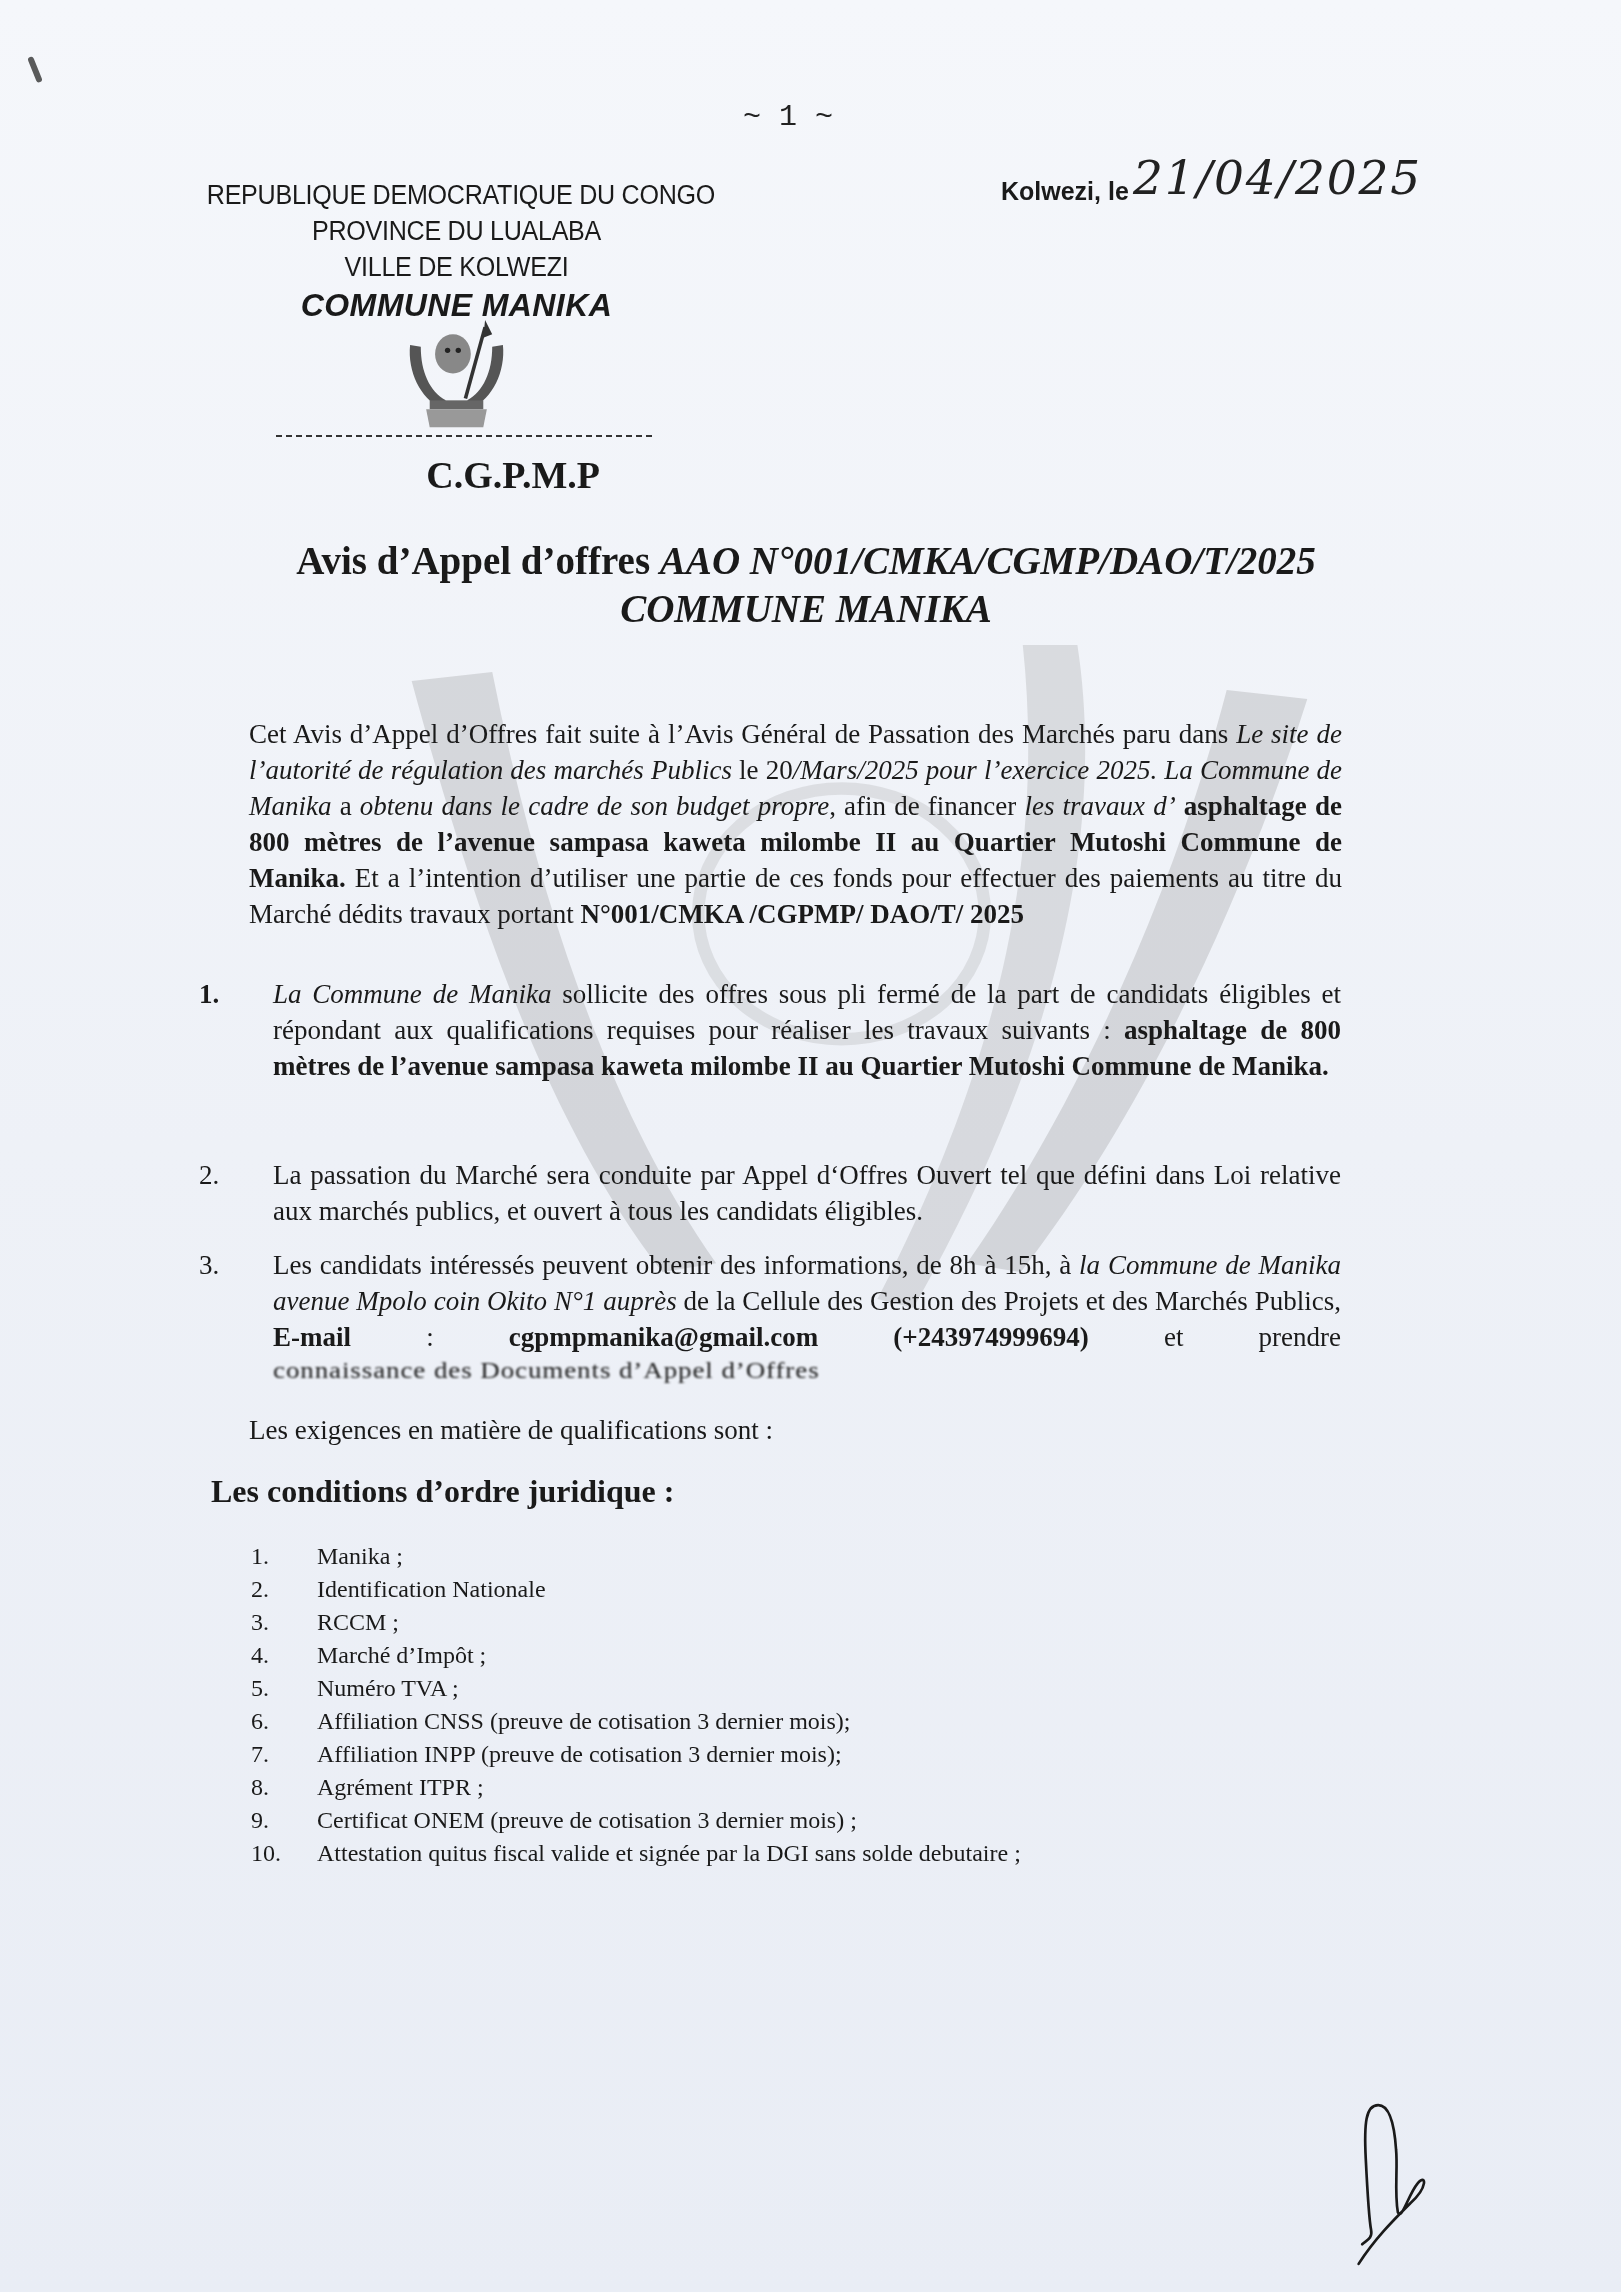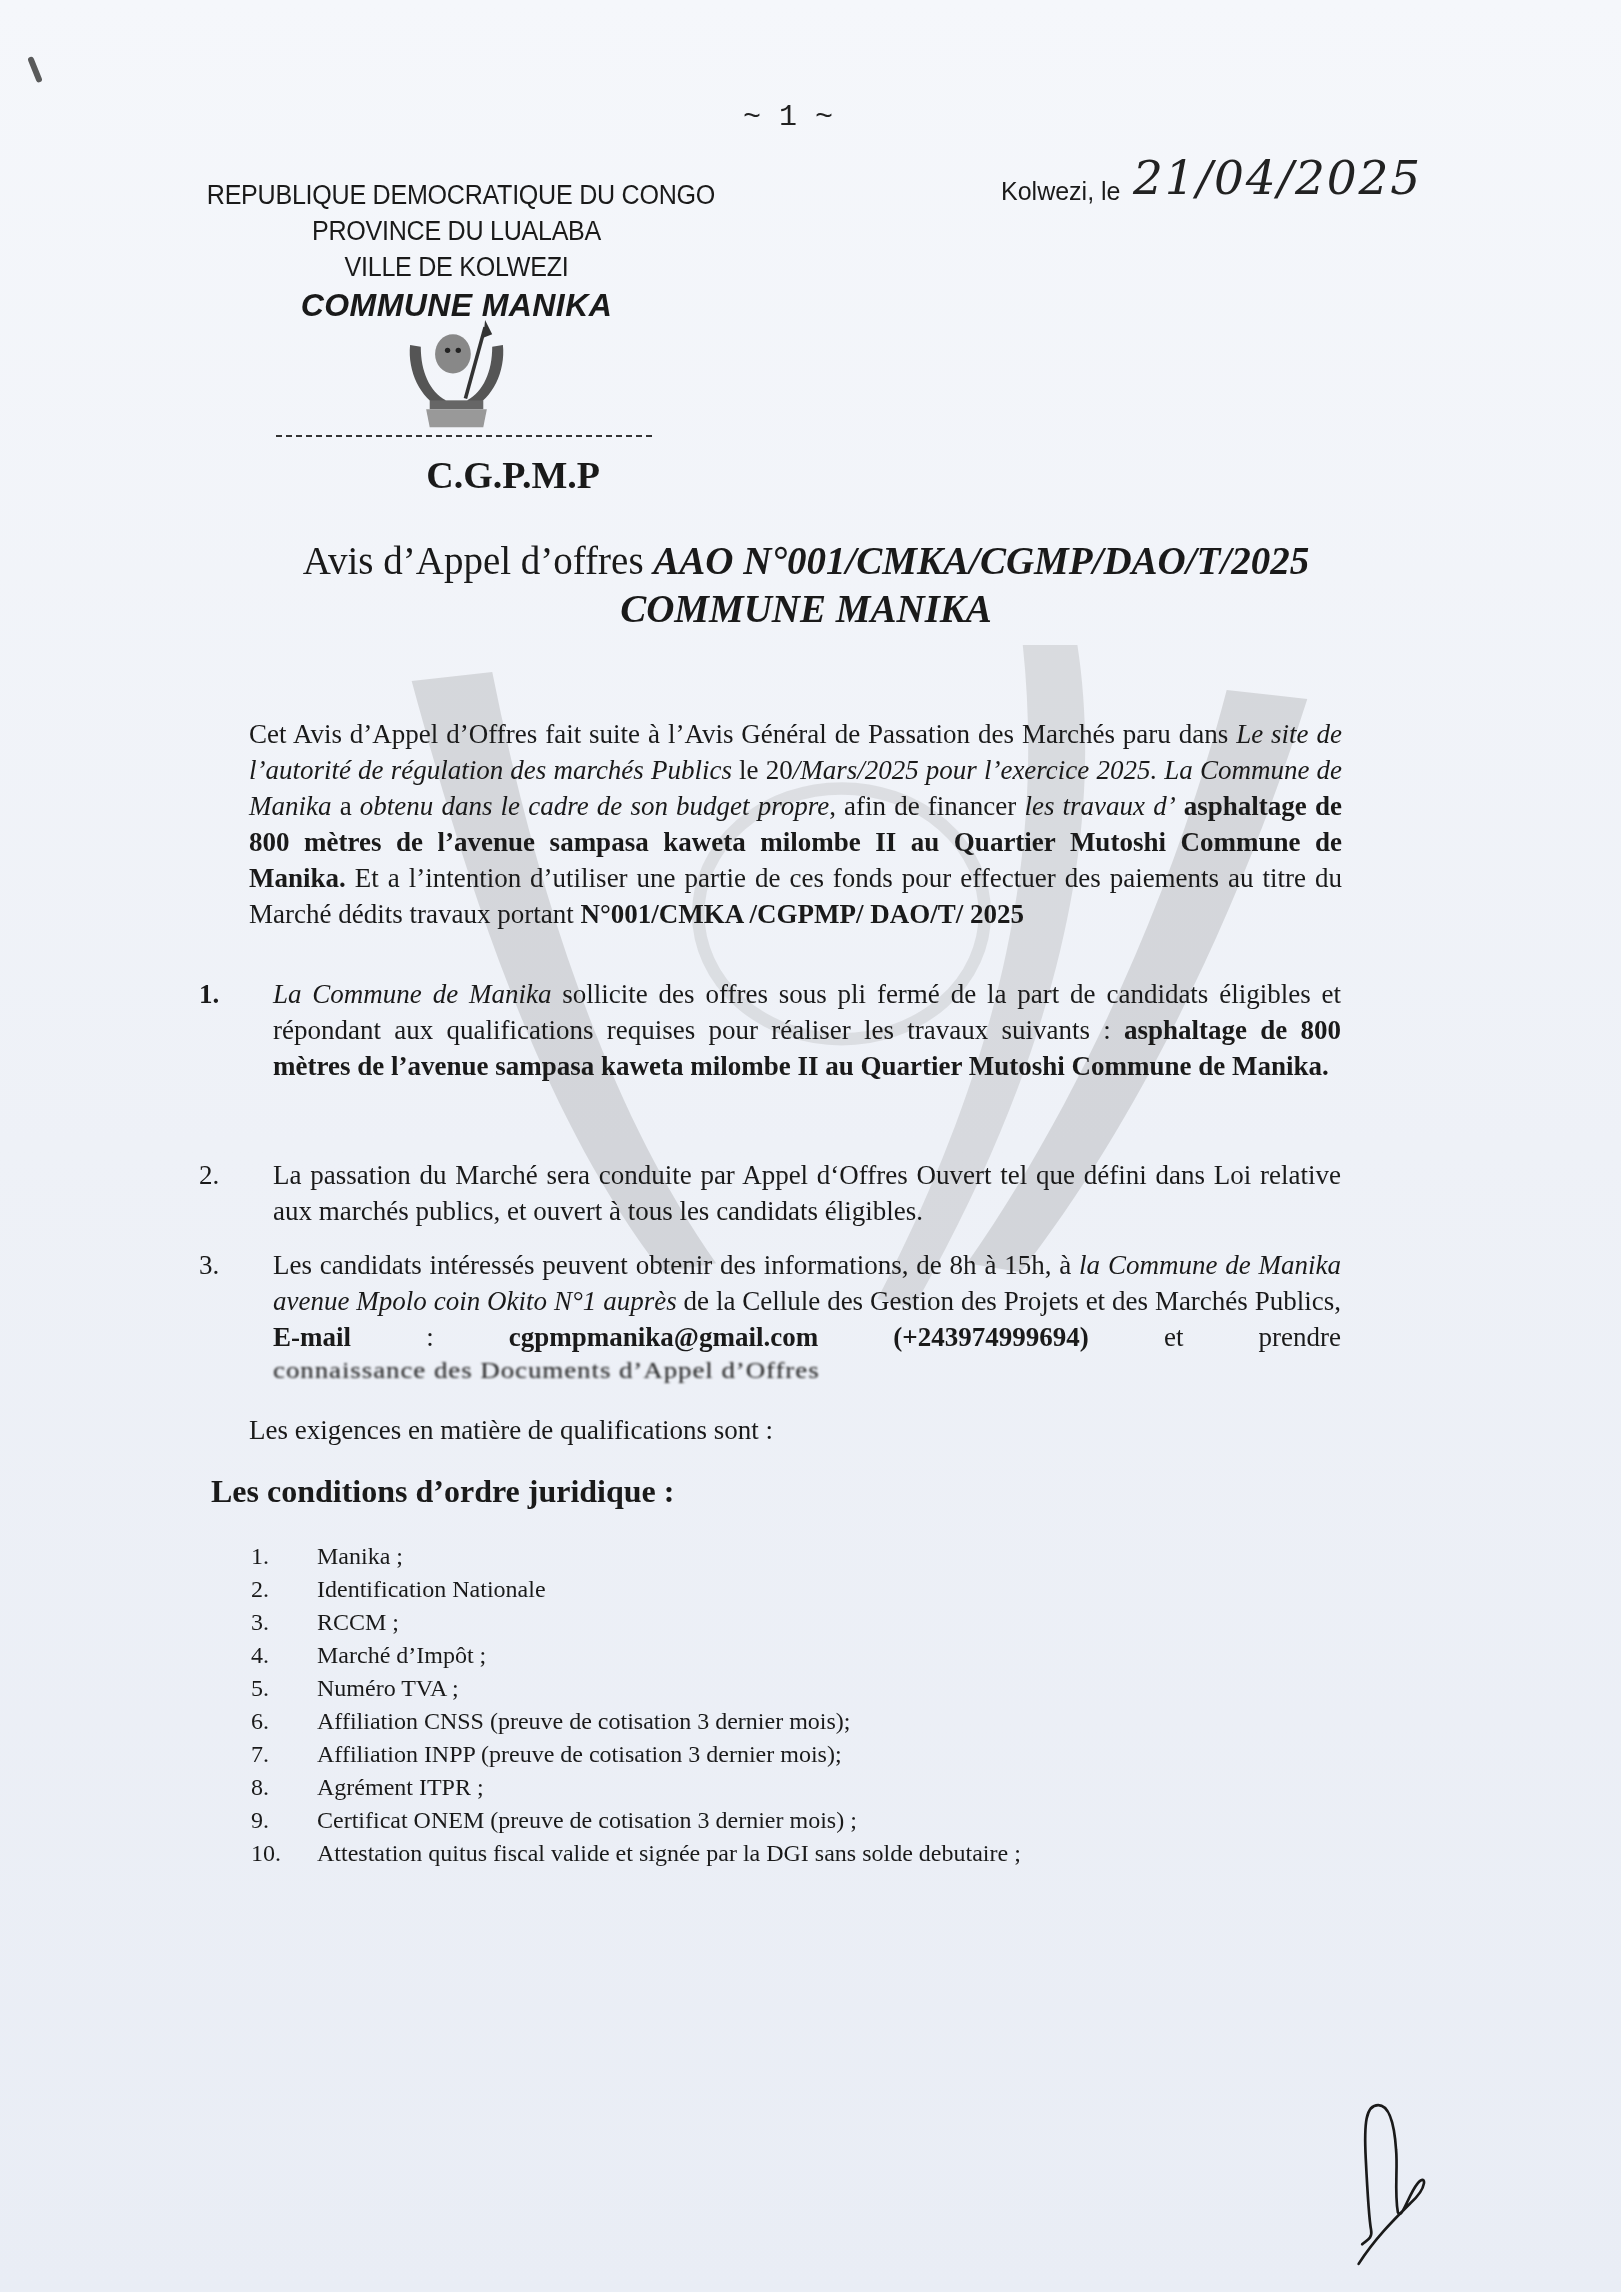--- a/index.html
+++ b/index.html
@@ -11,26 +11,26 @@
   }
   .page { position: absolute; inset: 0; background: linear-gradient(180deg,#f5f7fb 0%,#eef1f7 50%,#e9edf5 100%); }
   .scan-speck { position: absolute; left: 32px; top: 56px; width: 6.3px; height: 27px; background: #333; border-radius: 3.6px; transform: rotate(-22deg); opacity: .8; }
   .page-number { position: absolute; left: 743px; top: 100px; font-size: 30px; font-family: "Liberation Mono","DejaVu Sans Mono",monospace; color:#222; }
   .letterhead { position: absolute; left: 188px; top: 177px; width: 537px; font-family: "Liberation Sans","DejaVu Sans",sans-serif; text-align: center; }
   .lh-line { font-size: 27px; line-height: 36px; letter-spacing: -0.3px; transform: scaleX(.93); transform-origin: center; white-space: nowrap; }
   .lh-commune { font-size: 32px; font-weight: bold; font-style: italic; line-height: 41px; letter-spacing: 0.4px; }
   .emblem { position: absolute; left: 394px; top: 318px; width: 125px; height: 112px; }
   .dashes { position: absolute; left: 276px; top: 435px; width: 376px; border-top: 2.7px dashed #333; }
   .cgpmp { position: absolute; left: 331px; top: 453px; width: 269px; text-align: right; font-size: 38px; font-weight: bold; }
-  .date-block { position: absolute; left: 1001px; top: 177px; font-family: "Liberation Sans","DejaVu Sans",sans-serif; font-size: 25px; }
+  .date-block { position: absolute; left: 1001px; top: 177px; font-family: "Liberation Sans","DejaVu Sans",sans-serif; font-size: 25px; font-weight: bold; }
   .date-hand { position: absolute; left: 1133px; top: 150px; font-family: "DejaVu Serif", serif; font-style: italic; font-size: 47px; color: #222; letter-spacing: 1.8px; }
   .title-block { position: absolute; left: 224px; top: 537px; width: 1164px; text-align: center; }
   .t1 { font-size: 39px; font-weight: bold; line-height: 48px; }
   .t2 { font-size: 39px; line-height: 48px; }
-  .t2 b { font-weight: normal; text-align: center; }
+  .t2 b { font-weight: bold; text-align: center; }
   .t2 i { font-style: italic; font-weight: bold; }
   .t3 { font-size: 39px; font-style: italic; font-weight: bold; line-height: 48px; }
   .watermark { position: absolute; left: 340px; top: 645px; width: 1030px; height: 681px; opacity: .22; pointer-events: none; }
   .body { position: absolute; left: 249px; top: 716px; width: 1093px; font-size: 27px; line-height: 36px; text-align: justify; }
   .body p { margin: 0; }
   .list { position: absolute; left: 199px; width: 1142px; font-size: 27px; line-height: 36px; text-align: justify; }
   .list-item { display: flex; }
   .list-num { width: 50px; flex-shrink: 0; }
   .list-body { flex: 1; margin-left: 24px; }
   .exig { position: absolute; left: 249px; top: 1415px; font-size: 27px; }

